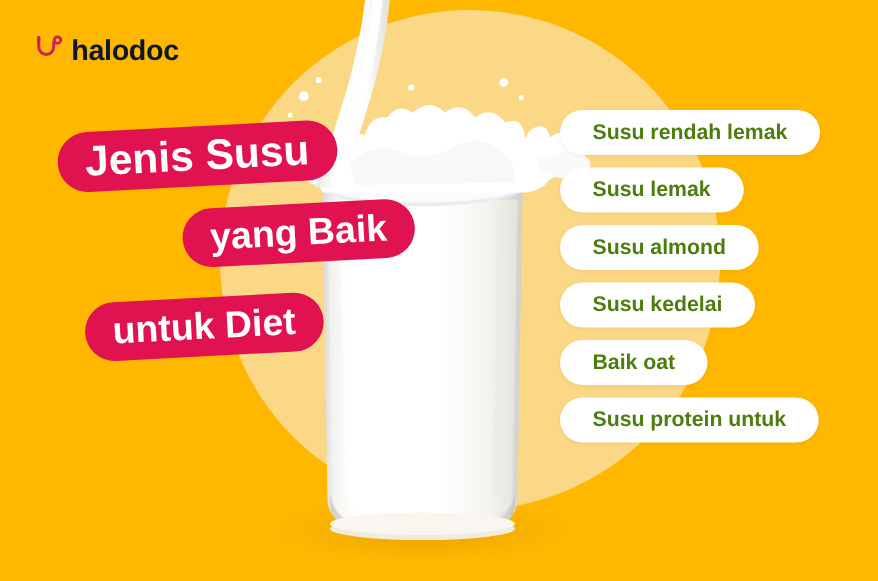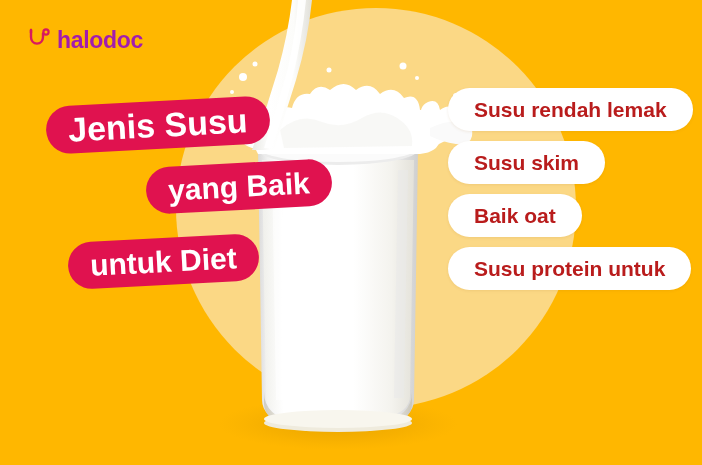--- a/index.html
+++ b/index.html
@@ -29,21 +29,21 @@
   .logo{
     position:absolute;
     left:28px;top:28px;
     display:flex;align-items:center;gap:7px;
     z-index:40;
   }
   .logo-icon{width:22px;height:24px;display:block;}
   .logo-text{
     font-size:23px;
     font-weight:700;
-    color:#a21caf;
+    color:#0f172a;
     letter-spacing:-0.3px;
     line-height:1;
   }
 
   
   .glass-wrap{
     position:absolute;
     left:0;top:0;width:702px;height:465px;
     z-index:20;
     pointer-events:none;
@@ -87,26 +87,26 @@
   .pill-list{
     position:absolute;
     left:448px;top:88px;
     z-index:35;
     display:flex;flex-direction:column;
     gap:10px;
     align-items:flex-start;
   }
   .pill{
     background:#FFFFFF;
-    color:#b91c1c;
+    color:#4d7c0f;
     border-radius:30px;
-    height:43px;
+    height:36px;
     display:flex;align-items:center;
     padding:0 26px;
-    font-size:21px;
+    font-size:17px;
     font-weight:700;
     white-space:nowrap;
     box-shadow:0 1px 3px rgba(150,90,0,0.10);
   }
 </style>
 </head>
 <body>
 
 <div id="stage">
 
@@ -222,21 +222,27 @@
   </div>
   <div class="banner banner-3">
     <span>untuk Diet</span>
   </div>
 
   <div class="pill-list">
     <div class="pill">
       <span>Susu rendah lemak</span>
     </div>
     <div class="pill">
-      <span>Susu skim</span>
+      <span>Susu lemak</span>
+    </div>
+    <div class="pill">
+      <span>Susu almond</span>
+    </div>
+    <div class="pill">
+      <span>Susu kedelai</span>
     </div>
     <div class="pill">
       <span>Baik oat</span>
     </div>
     <div class="pill">
       <span>Susu protein untuk</span>
     </div>
   </div>
 
 </div>

